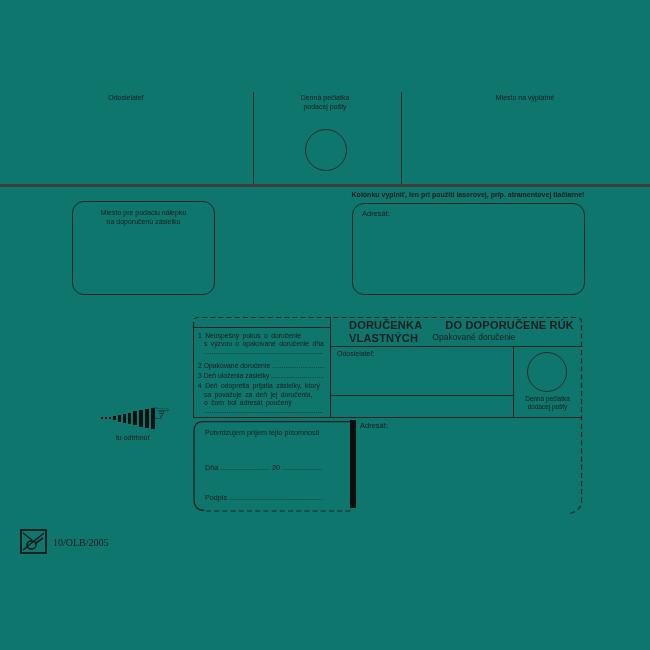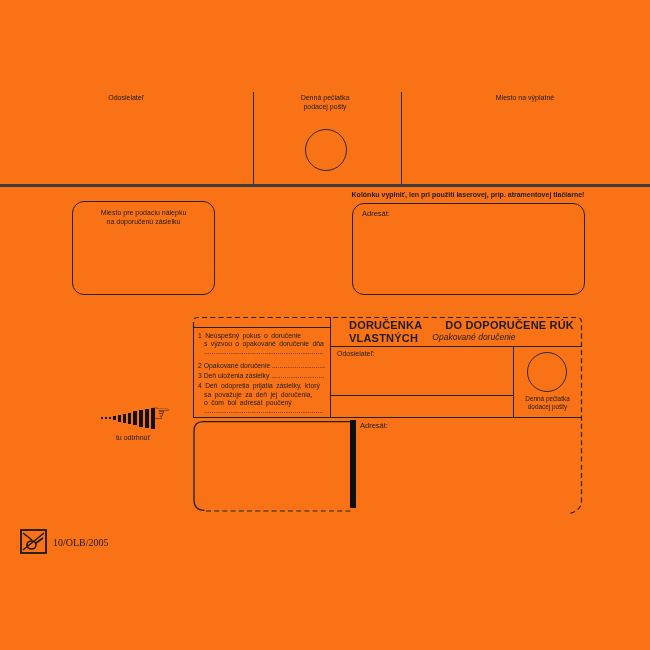--- a/index.html
+++ b/index.html
@@ -1,36 +1,36 @@
 <!DOCTYPE html>
 <html><head>
 <meta charset="utf-8">
 <style>
   html,body{margin:0;padding:0;}
   body{background:#e8e8e8;font-family:"Liberation Sans", sans-serif;}
-  #page{position:relative;width:650px;height:650px;background:#f97316;color:#1c1c1c;overflow:hidden;margin:0 auto;}
+  #page{position:relative;width:650px;height:650px;background:#0f766e;color:#1c1c1c;overflow:hidden;margin:0 auto;}
   #page *{box-sizing:border-box;}
   .abs{position:absolute;}
   .ctr{text-align:center;}
   .lbl{font-size:7px;line-height:9px;color:#1c1c1c;}
   .lbl8{font-size:7.5px;line-height:9px;}
   .vline{width:1.2px;background:#2b2b2b;}
   .thickline{height:2.6px;background:#3d3d3d;width:650px;left:0;}
   .roundbox{border:1.4px solid #242424;border-radius:12px;background:transparent;}
   .circle{border:1.2px solid #2b2b2b;border-radius:50%;background:transparent;}
   .bold{font-weight:bold;}
   
   .solidbox{border:1.3px solid #222;}
   .notes{font-size:6.8px;line-height:8.1px;white-space:nowrap;overflow:hidden;}
   .notes .ws{word-spacing:1.5px;}
   .notes .ind{padding-left:6px;}
   .notes .gap{margin-bottom:6px;}
   .notes .gap2{margin-bottom:2px;}
   .titles1{font-size:11px;line-height:12.5px;font-weight:bold;letter-spacing:.2px;white-space:nowrap;padding-left:13px;}
-  .subtt{font-size:8.5px;font-weight:normal;line-height:10px;font-style:italic;}
+  .subtt{font-size:8.5px;font-weight:normal;line-height:10px;}
   .capt{font-size:6.4px;line-height:7.6px;}
   .confirm-box-text{font-size:7.2px;line-height:9px;white-space:nowrap;overflow:hidden;}
   .bar{background:#0e0e0e;}
   .tear-bars{display:flex;align-items:center;}
   .tear-bars i{display:block;background:#111;margin-right:2px;}
   .hand{font-family:"DejaVu Sans", sans-serif;font-size:23px;line-height:23px;}
   .serif{font-family:"Liberation Serif", serif;}
   svg.overlay{position:absolute;left:0;top:0;pointer-events:none;}
 </style>
 </head>
@@ -104,20 +104,25 @@
   <div class="abs" style="left:513.5px;top:347px;width:68px;height:71px;border-bottom:1.3px solid #222;">
     <div class="circle" style="position:absolute;left:13px;top:5px;width:40px;height:40px;"></div>
     <div class="capt ctr" style="position:absolute;left:0;top:48px;width:100%;">
       <div>Denná pečiatka</div>
       <div>dodacej pošty</div>
     </div>
   </div>
 
   <div class="abs lbl8" style="left:360px;top:421px;">Adresát:</div>
 
+  <div class="abs confirm-box-text" style="left:194px;top:421px;width:156px;height:89px;padding:7px 0 0 11px;">
+    <div>Potvrdzujem príjem tejto písomnosti</div>
+    <div style="margin-top:26px;">Dňa .........................   20 ....................</div>
+    <div style="margin-top:21px;">Podpis ...............................................</div>
+  </div>
 
   <div class="abs bar" style="left:349.5px;top:419.5px;width:6.5px;height:88.5px;"></div>
 
   <div class="abs tear-bars" style="left:101px;top:406px;height:24px;">
     <i style="width:2px;height:2px;"></i>
       <i style="width:2px;height:2px;"></i>
       <i style="width:2px;height:2px;"></i>
       <i style="width:2.5px;height:4px;"></i>
     <i style="width:3px;height:7px;"></i>
       <i style="width:3px;height:9px;"></i>

